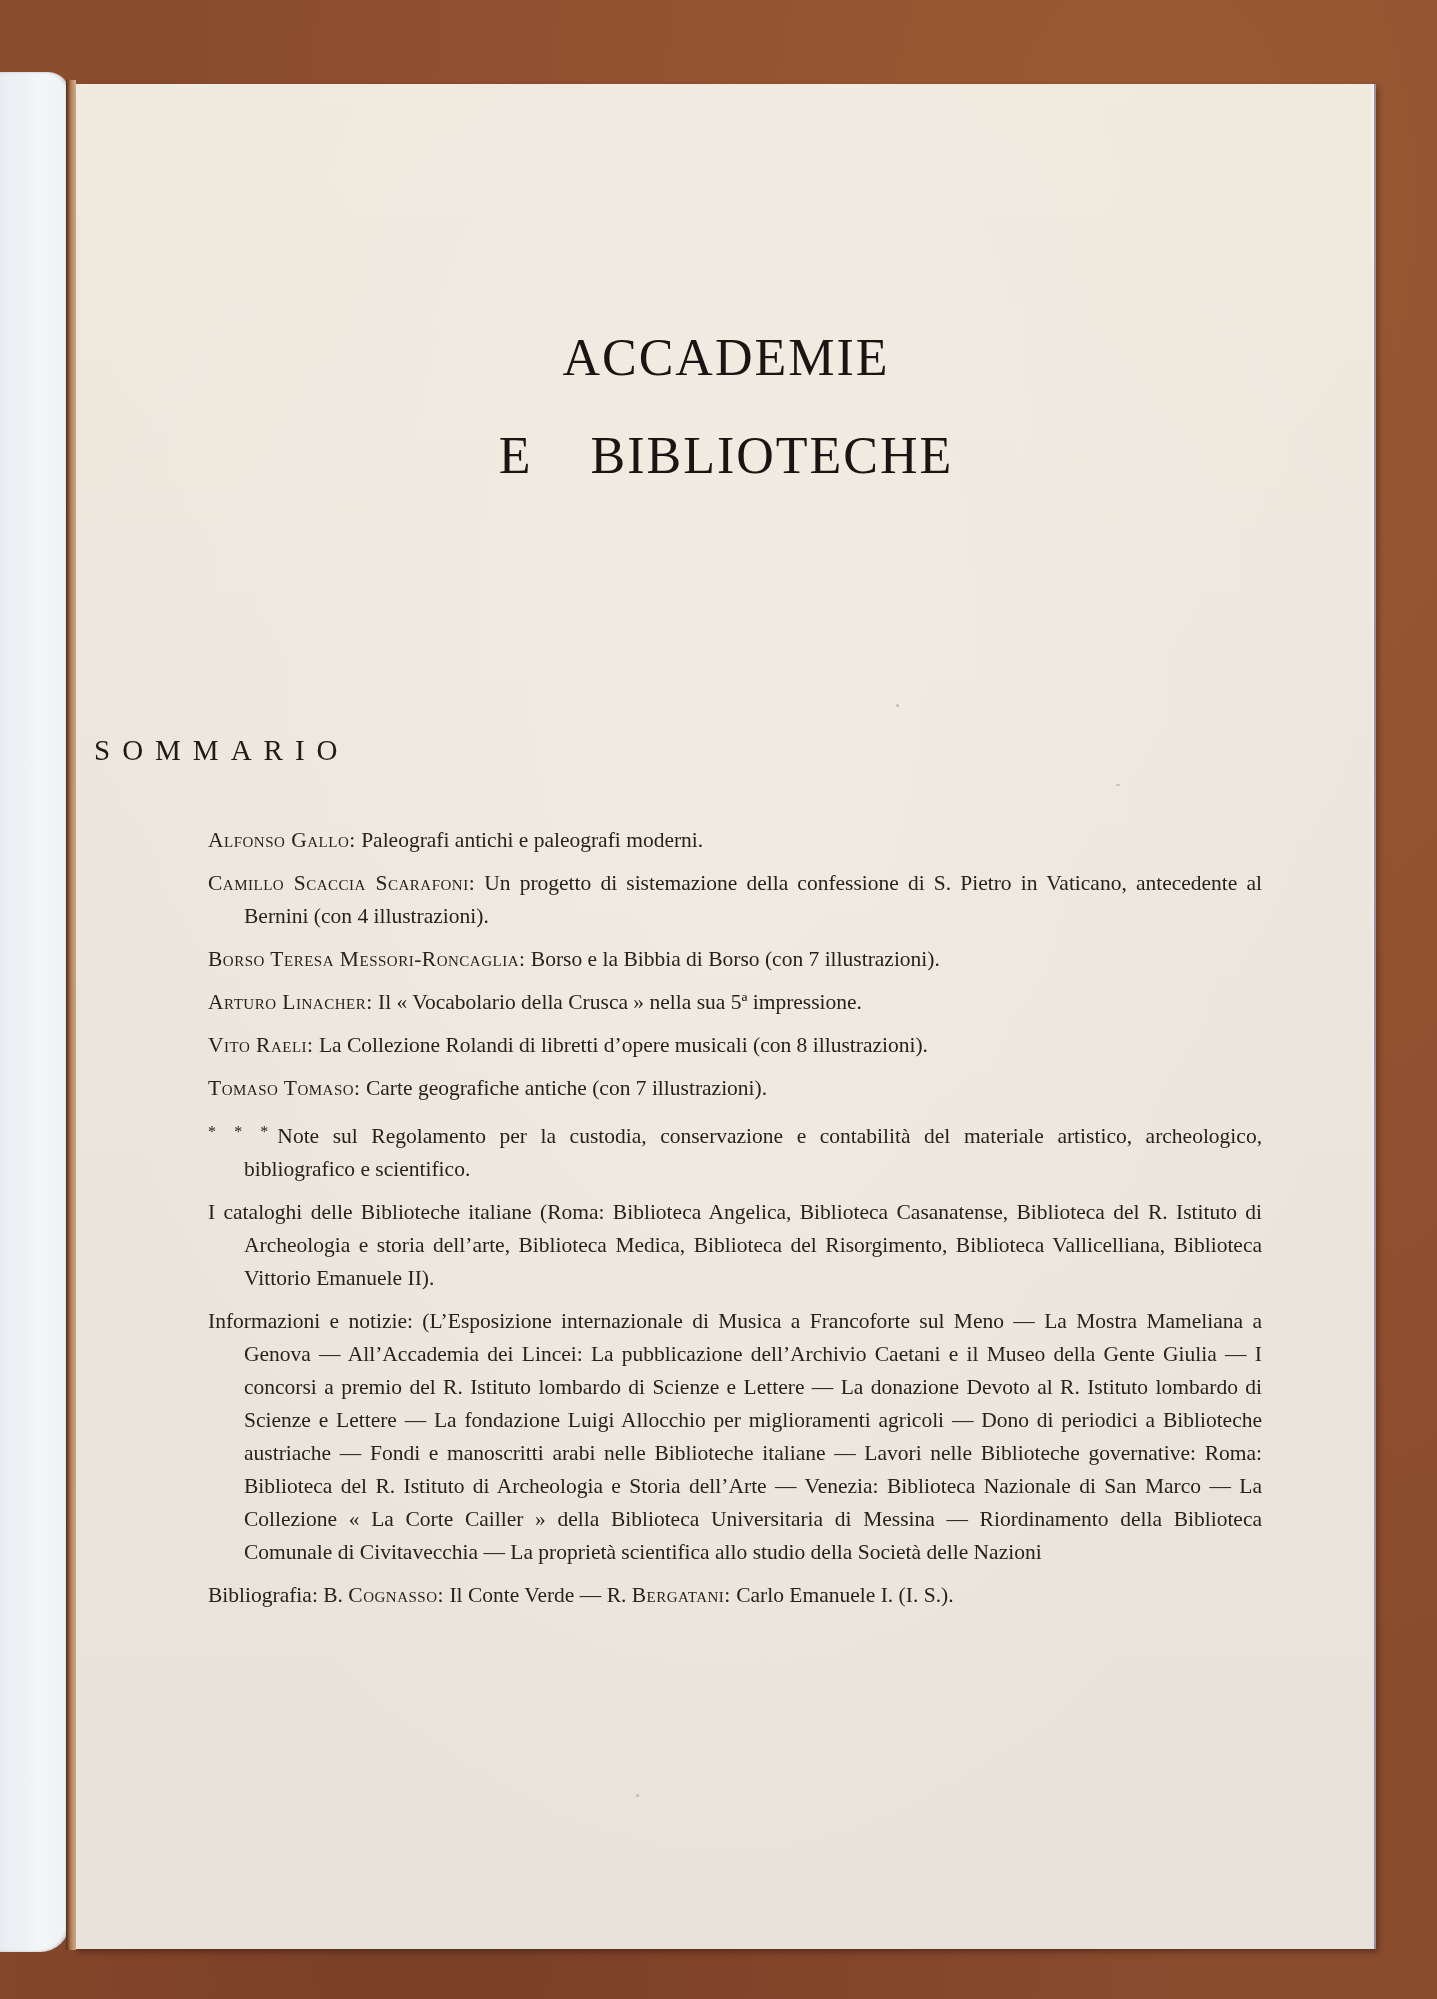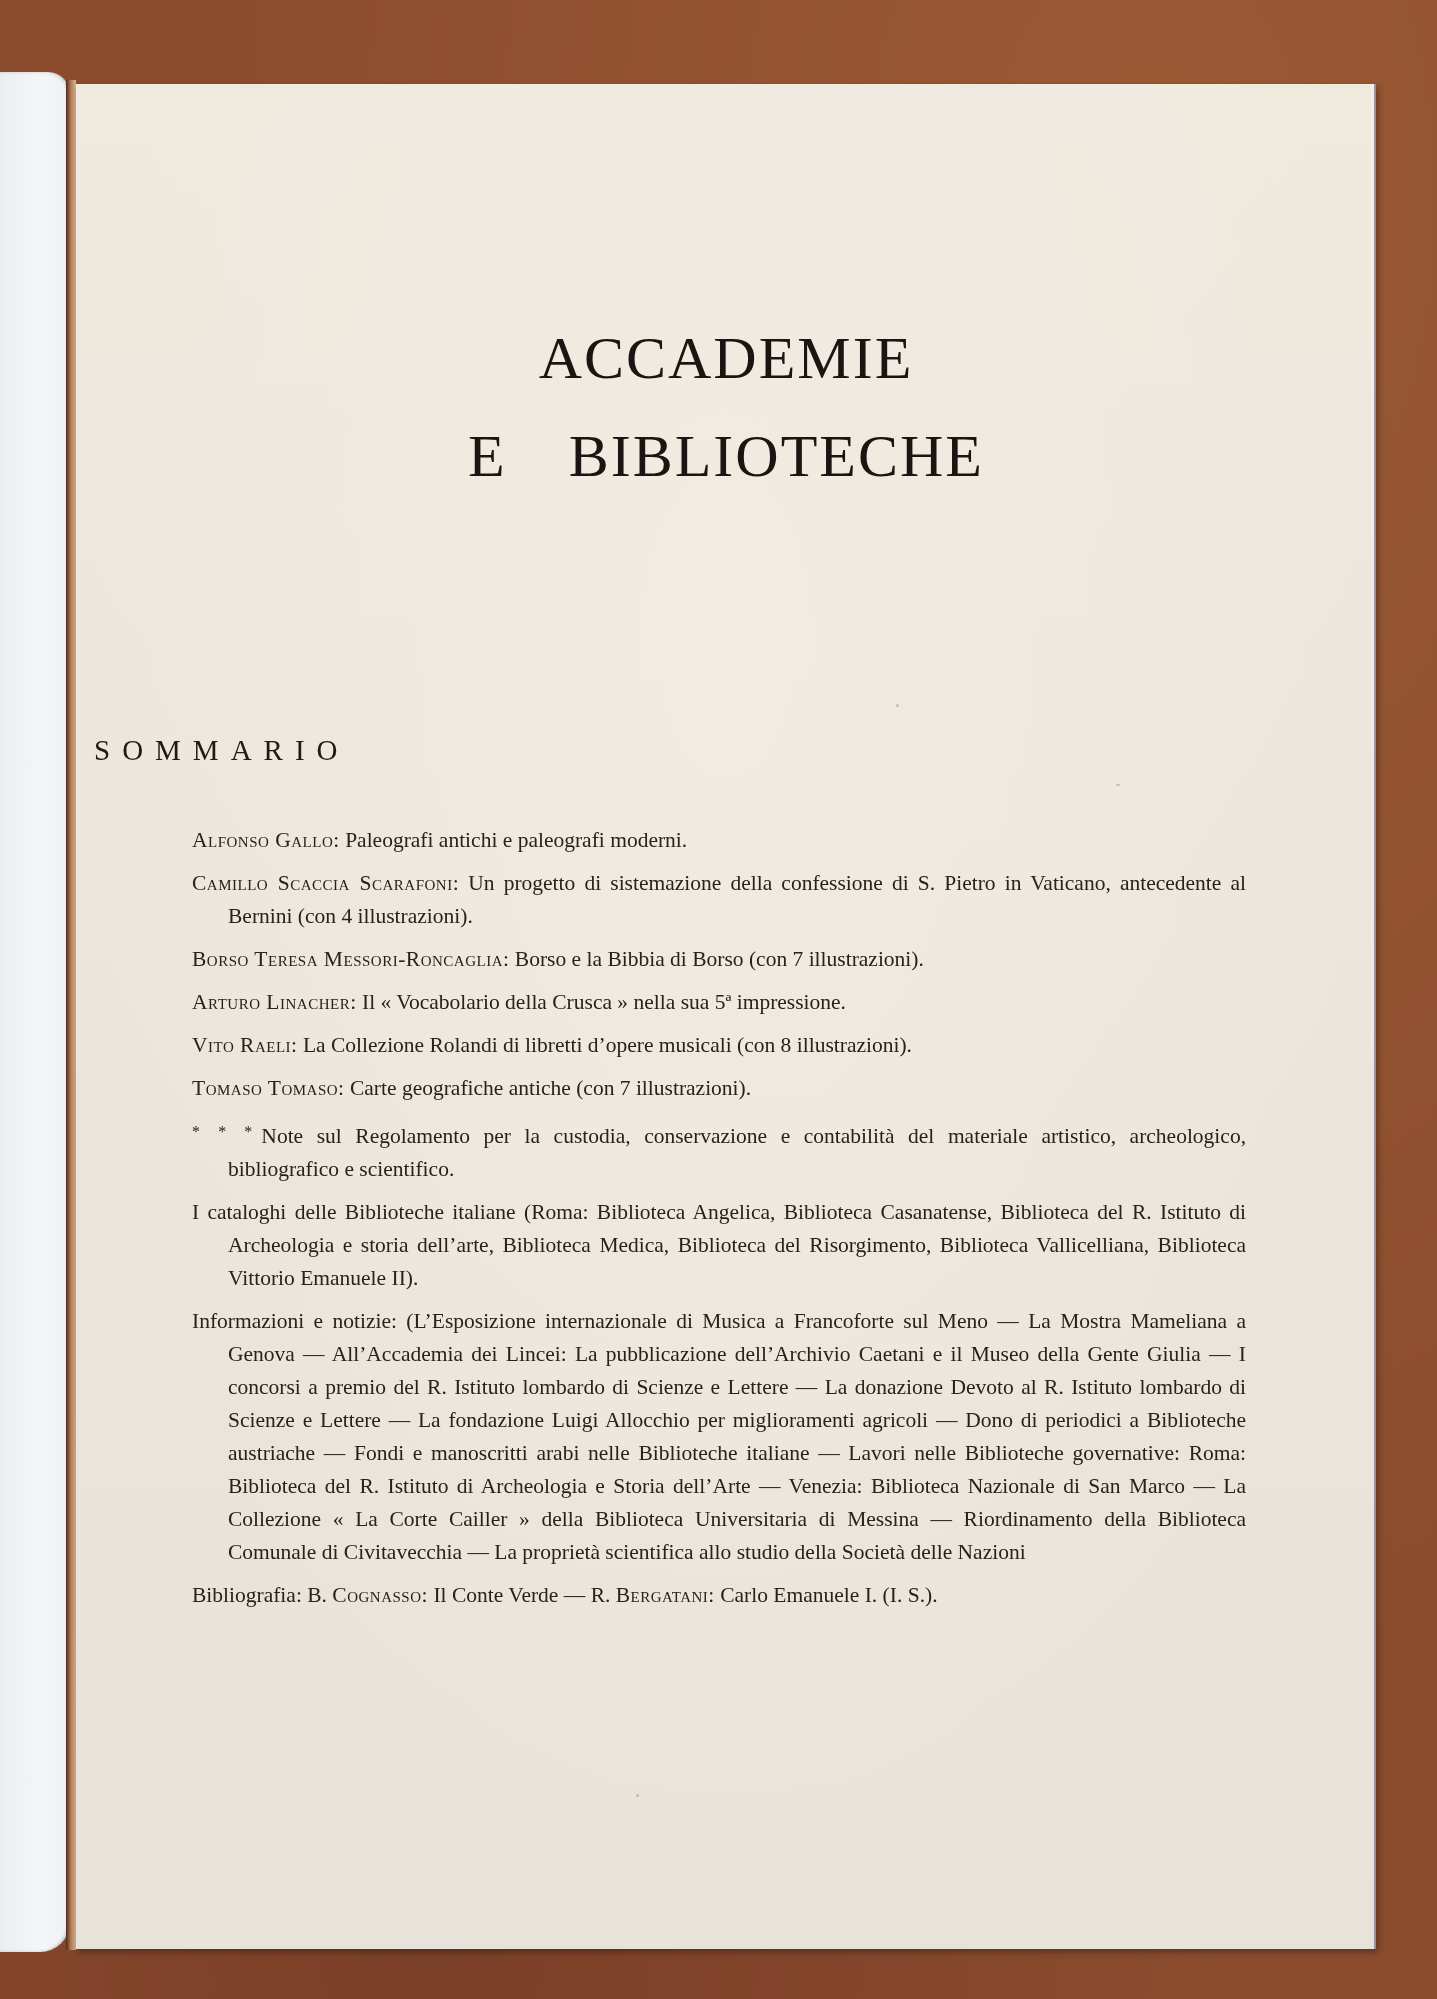--- a/index.html
+++ b/index.html
@@ -64,21 +64,21 @@
       opacity: 0.6;
     }
     .title {
       position: absolute;
       left: 0;
       width: 100%;
       top: 225px;
       text-align: center;
       color: #1c1412;
       font-family: "Liberation Serif", "DejaVu Serif", serif;
-      font-size: 60px;
+      font-size: 52px;
       line-height: 98px;
       letter-spacing: 2px;
     }
     .title-line {
       display: block;
     }
     .title-line.wide {
       word-spacing: 14px;
     }
     .sommario {
@@ -87,21 +87,21 @@
       width: 100%;
       top: 650px;
       color: #231915;
       font-size: 29px;
       letter-spacing: 12px;
       padding-left: 18px;
       box-sizing: border-box;
     }
     .toc {
       position: absolute;
-      left: 116px;
+      left: 132px;
       top: 740px;
       width: 1054px;
       color: #2a201c;
       font-family: "Liberation Serif", "DejaVu Serif", serif;
       font-size: 21.5px;
       line-height: 33px;
     }
     .entry {
       padding-left: 36px;
       text-indent: -36px;

